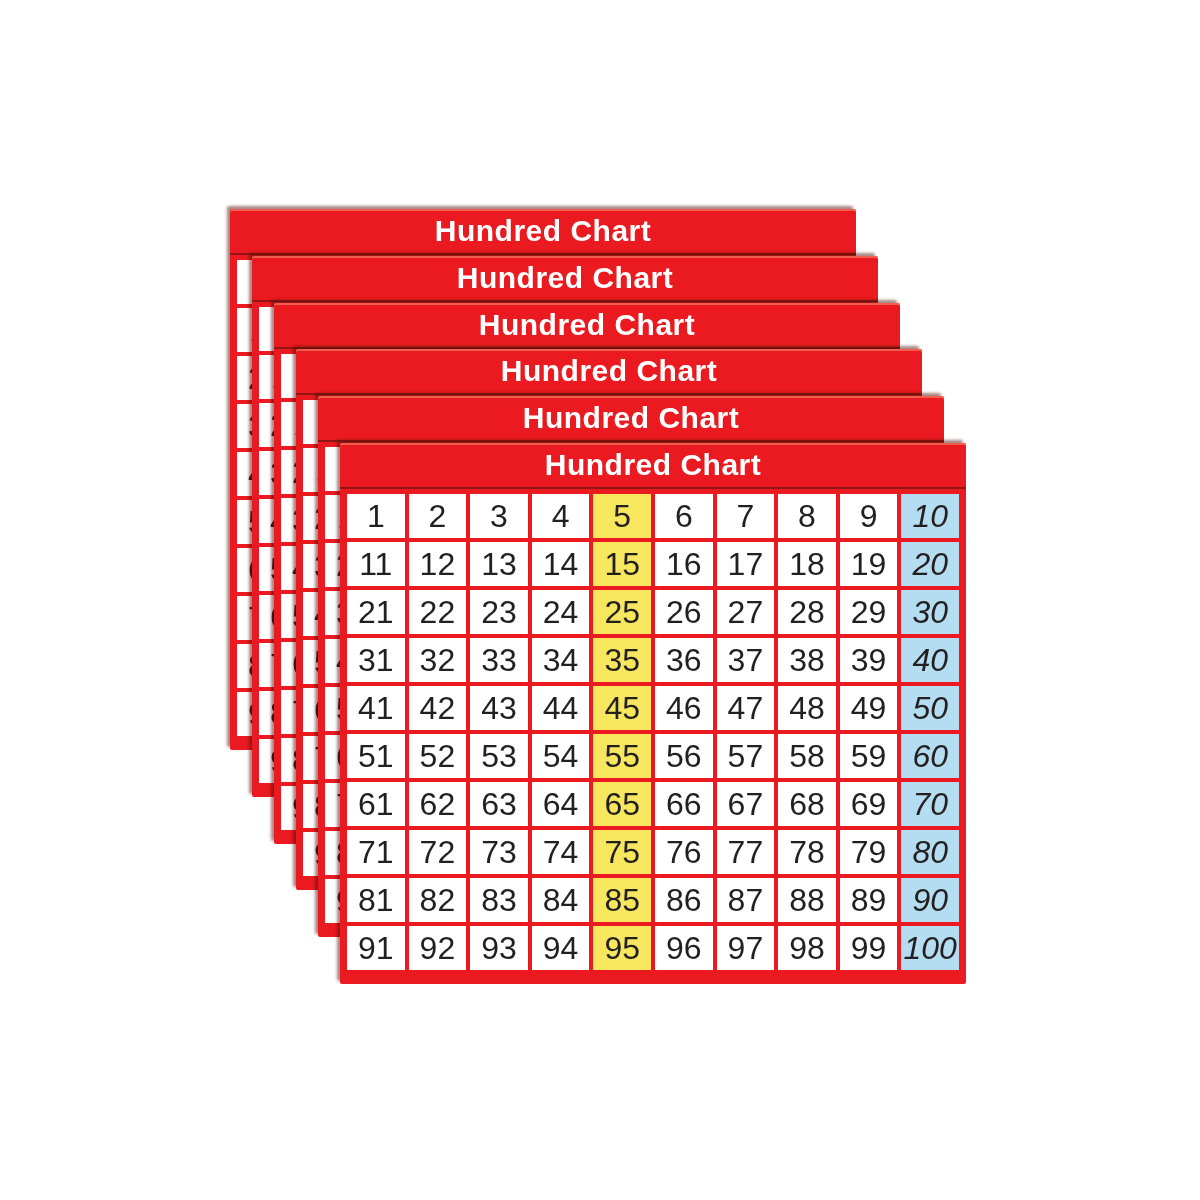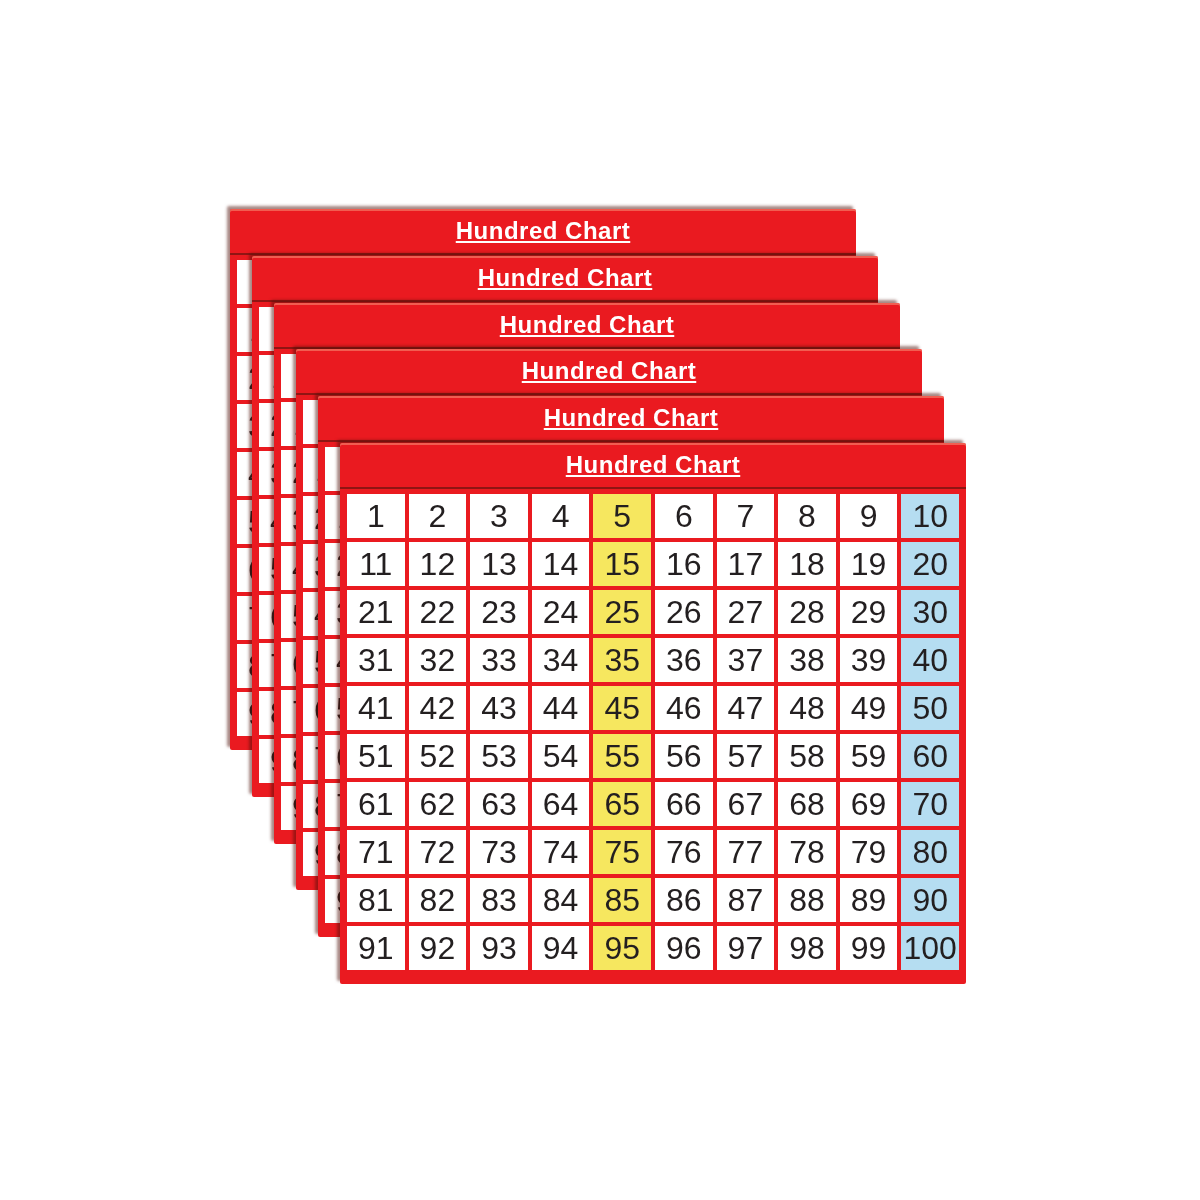--- a/index.html
+++ b/index.html
@@ -43,24 +43,23 @@
     height: 46px;
     box-sizing: border-box;
     display: flex;
     align-items: center;
     justify-content: center;
     border-bottom: 2px solid rgba(70, 18, 10, 0.55);
   }
   .title {
     color: var(--title-white, #ffffff);
     font-weight: bold;
-    font-size: 24px;
+    font-size: 30px;
     letter-spacing: 0.5px;
     white-space: nowrap;
-    text-decoration: underline;
   }
   .grid {
     position: absolute;
     top: 51px;
     left: 7px;
     right: 7px;
     bottom: 14px;
     display: grid;
     grid-template-columns: repeat(10, 1fr);
     grid-template-rows: repeat(10, 1fr);
@@ -70,21 +69,21 @@
     background: var(--cell-white, #ffffff);
     display: flex;
     align-items: center;
     justify-content: center;
     font-size: 32px;
     line-height: 1;
     color: var(--number-black, #231f20);
     overflow: hidden;
   }
   .cell.yellow { background: var(--cell-yellow, #f6e75f); }
-  .cell.blue   { background: var(--cell-blue, #b5ddf1); }
+  .cell.blue   { background: var(--cell-blue, #b5ddf1); font-style: italic; }
 </style>
 </head>
 <body>
 
 <div class="stage">
   <div class="stack">
       <div class="card">
     <div class="header">
       <span class="title">Hundred Chart</span>
     </div>

